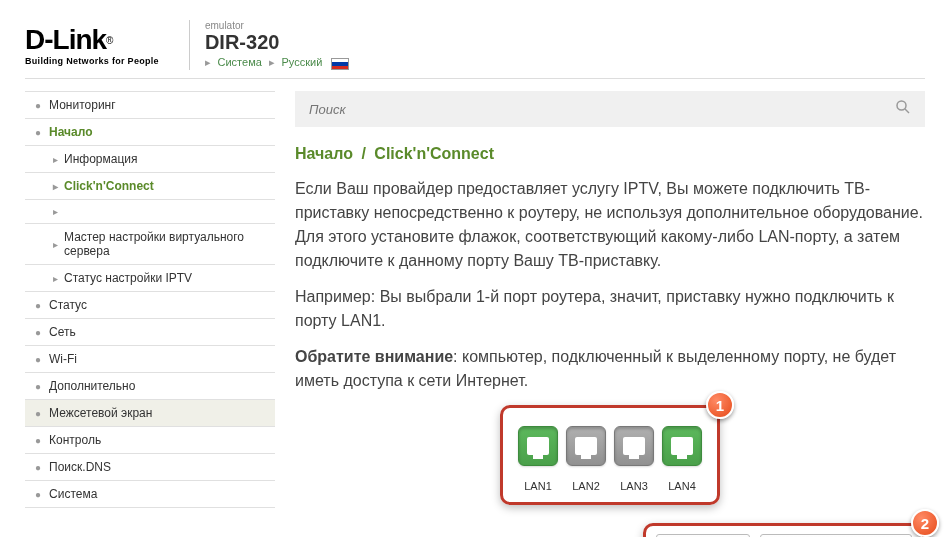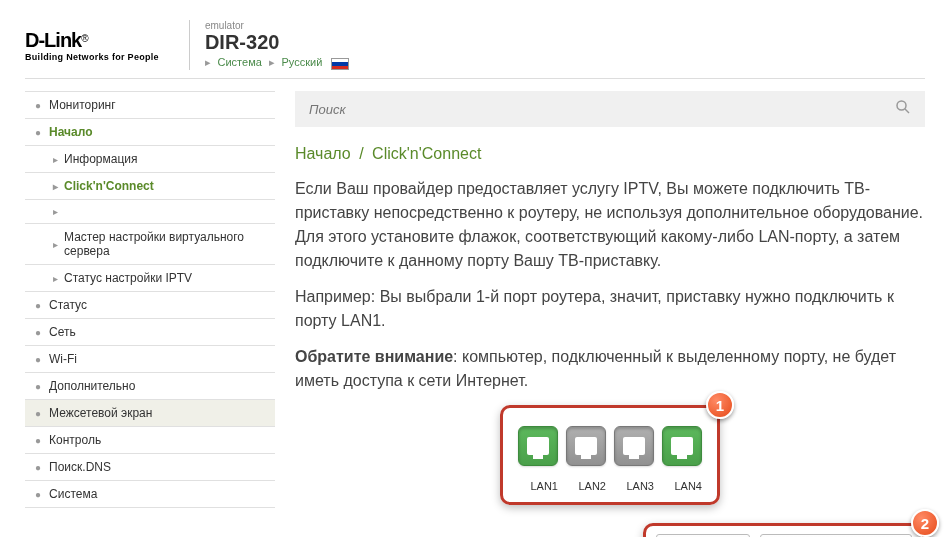--- a/index.html
+++ b/index.html
@@ -1,20 +1,20 @@
 <!DOCTYPE html>
 <html><head>
 <meta charset="utf-8">
 <style>
 * { margin: 0; padding: 0; box-sizing: border-box; }
 body { font-family: Arial, sans-serif; font-size: 12px; color: #333; background: #fff; width: 950px; height: 537px; overflow: hidden; }
 .page { padding: 20px 25px; }
 .header { display: flex; align-items: center; border-bottom: 1px solid #ddd; padding-bottom: 8px; margin-bottom: 12px; }
 .logo { font-family: Arial, sans-serif; margin-right: 15px; }
-.logo-main { font-size: 20px; font-weight: 900; letter-spacing: -1px; color: #000; }
+.logo-main { font-size: 28px; font-weight: 900; letter-spacing: -1px; color: #000; }
 .logo-reg { font-size: 10px; vertical-align: super; color: #000; }
 .logo-sub { font-size: 9px; color: #000; font-weight: bold; letter-spacing: 0.3px; }
 .divider-v { width: 1px; height: 50px; background: #ccc; margin: 0 15px; }
 .device-block { }
 .emulator { font-size: 10px; color: #888; }
 .device-name { font-size: 20px; font-weight: bold; color: #333; }
 .breadcrumb-header { font-size: 11px; color: #4a8a4a; margin-top: 2px; }
 .breadcrumb-header span { margin-right: 4px; }
 .arrow-sm { color: #999; }
 .flag { display: inline-block; width: 18px; height: 12px; background: linear-gradient(to bottom, #fff 33%, #0039a6 33%, #0039a6 66%, #d52b1e 66%); border: 1px solid #999; vertical-align: middle; margin-left: 2px; }
@@ -25,34 +25,34 @@
 .nav-item .bullet { color: #999; margin-right: 8px; font-size: 10px; }
 .nav-item.active { color: #5a8a2a; font-weight: bold; }
 .nav-sub { padding-left: 28px; }
 .nav-sub .sub-arrow { color: #999; margin-right: 6px; font-size: 10px; }
 .nav-sub.active { color: #5a8a2a; font-weight: bold; }
 .nav-item.highlighted { background: #f0f0e8; }
 .main { flex: 1; }
 .search-bar { background: #f0f0f0; border-radius: 0; padding: 8px 14px; display: flex; align-items: center; margin-bottom: 18px; }
 .search-bar input { border: none; background: transparent; outline: none; flex: 1; font-style: italic; color: #999; font-size: 13px; }
 .search-icon { color: #999; font-size: 16px; }
-.breadcrumb-main { font-size: 16px; color: #5a8a2a; font-weight: normal; margin-bottom: 14px; }
+.breadcrumb-main { font-size: 16px; color: #5a8a2a; font-weight: bold; margin-bottom: 14px; }
 .breadcrumb-main .sep { color: #5a8a2a; margin: 0 4px; }
 .body-text { font-size: 16px; color: #444; line-height: 1.5; margin-bottom: 12px; }
 .body-text b { font-weight: bold; }
 .ports-wrap { position: relative; width: 220px; margin: 0 auto 18px; }
 .ports-box { border: 3px solid #c0392b; border-radius: 10px; padding: 18px 14px 10px; box-shadow: 0 3px 8px rgba(0,0,0,0.25); }
 .ports-row { display: flex; justify-content: center; gap: 8px; margin-bottom: 14px; }
 .port { width: 40px; height: 40px; border-radius: 6px; display: flex; align-items: center; justify-content: center; box-shadow: inset 0 2px 3px rgba(0,0,0,0.2), 0 1px 2px rgba(0,0,0,0.15); cursor: pointer; }
 .port.green { background: linear-gradient(#5cb85c, #4aa04a); border: 1px solid #3d8b3d; }
 .port.gray { background: linear-gradient(#b0b0b0, #909090); border: 1px solid #787878; }
 .port-inner { width: 22px; height: 18px; background: #fff; border-radius: 2px; position: relative; }
 .port-inner::after { content: ''; position: absolute; bottom: -4px; left: 50%; transform: translateX(-50%); width: 10px; height: 4px; background: #fff; }
 .port-labels { display: flex; justify-content: center; gap: 8px; }
-.port-label { width: 40px; text-align: right; font-size: 11px; color: #333; }
+.port-label { width: 40px; text-align: center; font-size: 11px; color: #333; }
 .badge { position: absolute; width: 28px; height: 28px; border-radius: 50%; background: radial-gradient(circle at 35% 30%, #ff8a65, #e64a19); border: 2px solid #fff; box-shadow: 0 2px 4px rgba(0,0,0,0.4); display: flex; align-items: center; justify-content: center; color: #fff; font-weight: bold; font-size: 15px; }
 .badge-1 { top: -14px; right: -14px; }
 .buttons-wrap { position: relative; margin-top: 8px; }
 .buttons-box { border: 3px solid #c0392b; border-radius: 10px; padding: 8px 10px; box-shadow: 0 3px 8px rgba(0,0,0,0.25); display: inline-flex; gap: 10px; float: right; }
 .badge-2 { top: -14px; right: -14px; }
 .btn { background: linear-gradient(#fefefe,#ececec); border: 1px solid #bbb; border-radius: 3px; padding: 6px 16px; font-size: 16px; color: #333; cursor: pointer; min-width: 90px; }
 .clear { clear: both; }
 </style>
 </head>
 <body>

